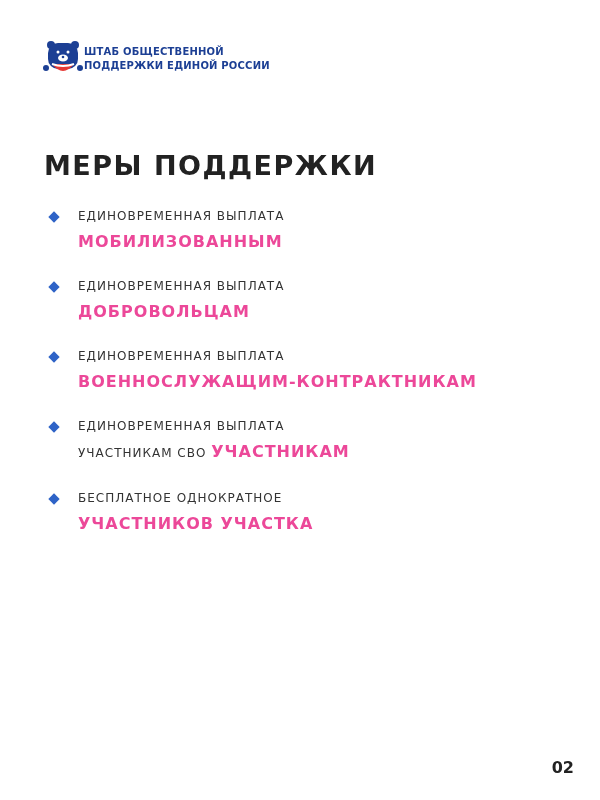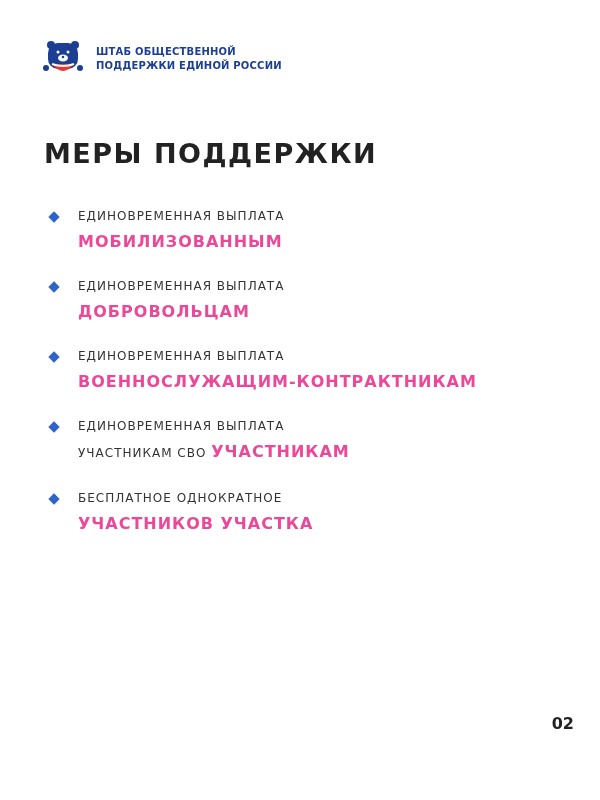--- a/index.html
+++ b/index.html
@@ -1,26 +1,26 @@
 <!DOCTYPE html>
 <html><head>
 <meta charset="utf-8">
 <style>
   html, body { margin:0; padding:0; }
   body { width:600px; height:800px; background:#ffffff; position:relative; overflow:hidden; font-family:"DejaVu Sans", sans-serif; color:#222; }
   .header { position:absolute; left:42px; top:38px; display:flex; align-items:center; }
   .logo { width:42px; height:42px; }
-  .org { margin-left:12px; font-size:10px; font-weight:bold; color:#1c3f94; line-height:14px; letter-spacing:0.2px; }
-  .title { position:absolute; left:44px; top:138px; font-size:27px; font-weight:bold; color:#222; letter-spacing:1.5px; margin:0; }
+  .org { font-size:10px; font-weight:bold; color:#1c3f94; line-height:14px; letter-spacing:0.2px; }
+  .title { position:absolute; left:44px; top:150px; font-size:27px; font-weight:bold; color:#222; letter-spacing:1.5px; margin:0; }
   .list { position:absolute; left:44px; top:204px; }
   .item { position:relative; padding-left:34px; margin-bottom:20px; font-size:17px; line-height:25px; letter-spacing:1px; }
   .bullet { position:absolute; left:6px; top:9px; width:8px; height:8px; background:#2e63c7; transform:rotate(45deg); }
   .light { font-weight:normal; color:#333; font-family:"DejaVu Sans", sans-serif; font-size:12px; }
   .bold { font-weight:bold; color:#ec4899; font-size:16px; }
-  .page { position:absolute; right:26px; top:714px; font-size:16px; font-weight:bold; color:#222; }
+  .page { position:absolute; right:26px; top:758px; font-size:16px; font-weight:bold; color:#222; }
 </style>
 </head>
 <body>
 
 <div class="header">
   <svg class="logo" viewBox="0 0 42 42">
     <circle cx="9" cy="7" r="4" fill="#1c3f94"></circle>
     <circle cx="33" cy="7" r="4" fill="#1c3f94"></circle>
     <rect x="6" y="5" width="30" height="26" rx="10" fill="#1c3f94"></rect>
     <circle cx="16" cy="14" r="1.5" fill="#fff"></circle>

